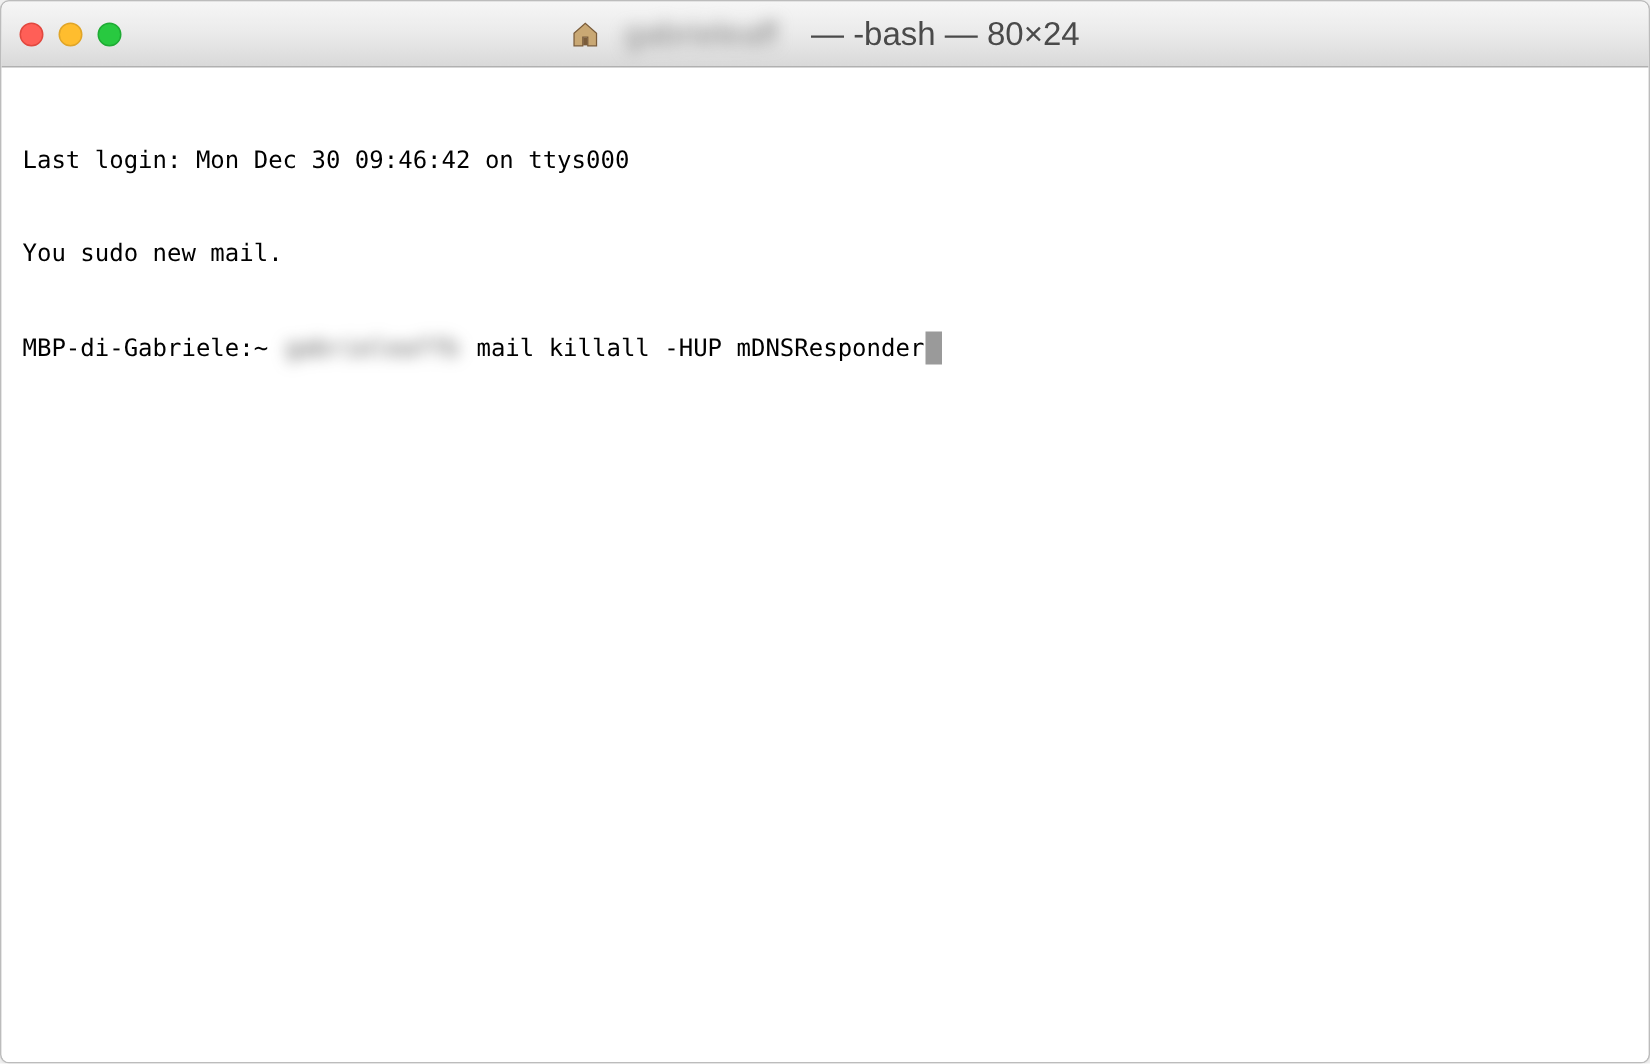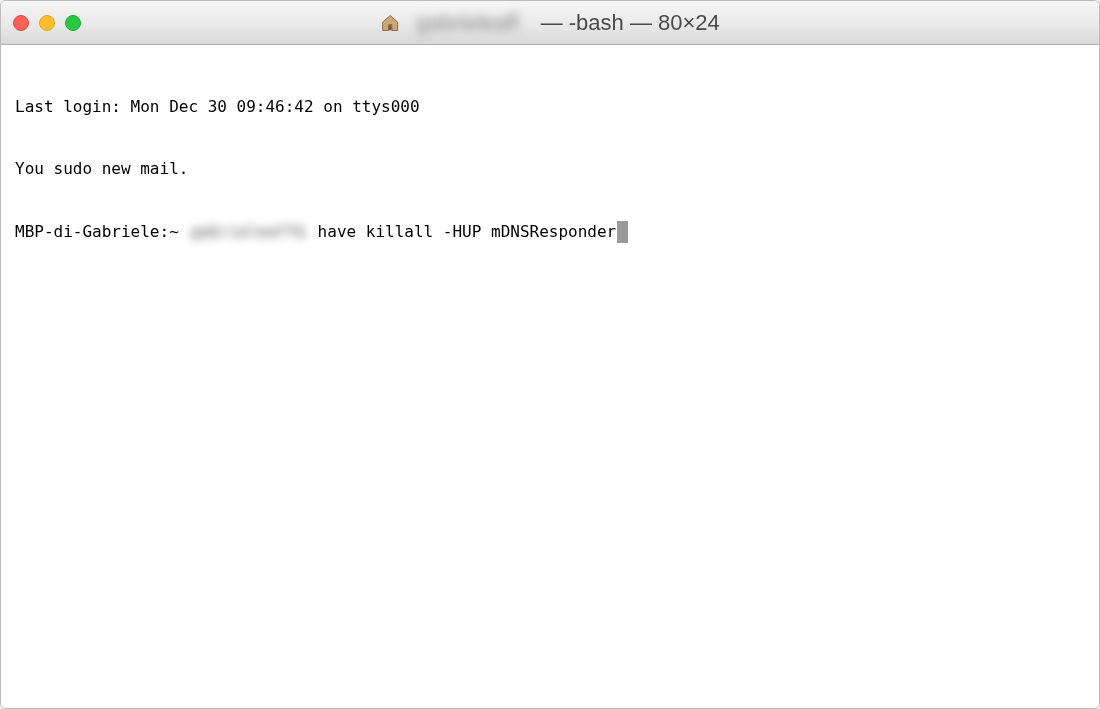--- a/index.html
+++ b/index.html
@@ -125,16 +125,16 @@
         </svg>
       </span>
       <span class="blurred">gabrieleaff</span>
       <span class="title-suffix"> — -bash — 80×24</span>
     </div>
   </div>
   <div class="terminal-body">
     <div class="terminal-line">Last login: Mon Dec 30 09:46:42 on ttys000</div>
     <div class="terminal-line">You sudo new mail.</div>
     <div class="prompt-line">
-      <span>MBP-di-Gabriele:~ </span><span class="prompt-user-blur">gabrieleaffb</span><span> have killall -HUP mDNSResponder</span><span class="cursor-block"></span>
+      <span>MBP-di-Gabriele:~ </span><span class="prompt-user-blur">gabrieleaffb</span><span> mail killall -HUP mDNSResponder</span><span class="cursor-block"></span>
     </div>
   </div>
 </div>
 
 </body></html>

